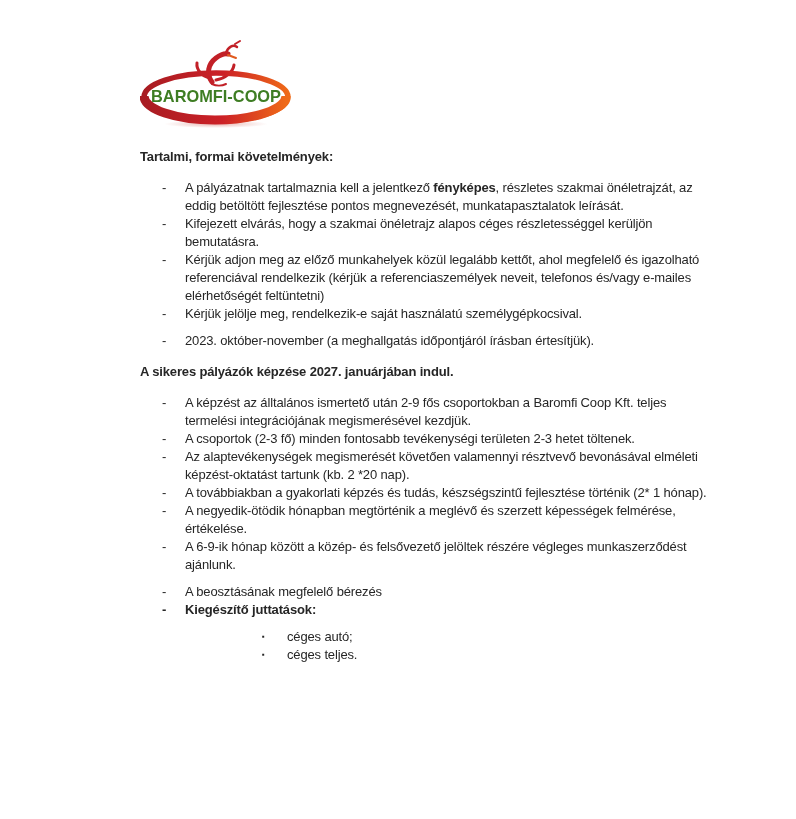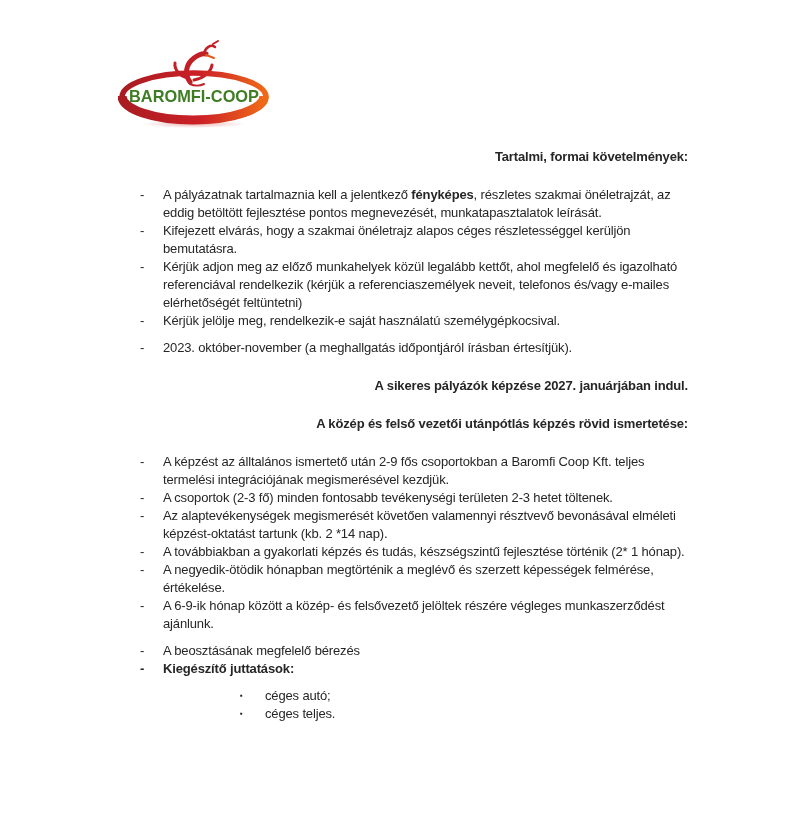--- a/index.html
+++ b/index.html
@@ -4,37 +4,37 @@
 <style>
   html, body { margin: 0; padding: 0; background: #ffffff; }
   .page {
     position: relative;
     width: 692px;
     height: 819px;
     background: #ffffff;
     font-family: "Liberation Sans", sans-serif;
     color: #262626;
     overflow: hidden;
+    padding-left: 22px;
   }
   .logo-wrap {
     margin: 38px 0 0 118px;
     width: 152px;
     height: 90px;
   }
   .content {
     margin: 0 108px 0 118px;
     width: 570px;
     font-size: 13px;
     line-height: 18px;
     letter-spacing: -0.15px;
   }
   .h {
     font-weight: 700;
-    margin: 20px 0;
-    text-align: right;
+    margin: 13px 0;
   }
   .h.first { margin-top: 20px; }
   .h.gap-top { margin-top: 38px; }
   ul.list {
     list-style: none;
     margin: 9px 0;
     padding: 0;
   }
   ul.list li {
     display: flex;
@@ -127,33 +127,32 @@
 
     <ul class="list">
       <li>
         <span class="m">-</span>
         <span class="t">2023. október-november (a meghallgatás időpontjáról írásban értesítjük).</span>
       </li>
     </ul>
 
     <p class="h">A sikeres pályázók képzése 2027. januárjában indul.</p>
 
-    <p class="h">A közép és felső vezetői utánpótlás képzés rövid ismertetése:</p>
     <ul class="list">
       <li>
         <span class="m">-</span>
         <span class="t">A képzést az álltalános ismertető után 2-9 fős csoportokban a Baromfi Coop Kft. teljes termelési integrációjának megismerésével kezdjük.</span>
       </li>
       <li>
         <span class="m">-</span>
         <span class="t">A csoportok (2-3 fő) minden fontosabb tevékenységi területen 2-3 hetet töltenek.</span>
       </li>
       <li>
         <span class="m">-</span>
-        <span class="t">Az alaptevékenységek megismerését követően valamennyi résztvevő bevonásával elméleti képzést-oktatást tartunk (kb. 2 *14 nap).</span>
+        <span class="t">Az alaptevékenységek megismerését követően valamennyi résztvevő bevonásával elméleti képzést-oktatást tartunk (kb. 2 *20 nap).</span>
       </li>
       <li>
         <span class="m">-</span>
         <span class="t">A továbbiakban a gyakorlati képzés és tudás, készségszintű fejlesztése történik (2* 1 hónap).</span>
       </li>
       <li>
         <span class="m">-</span>
         <span class="t">A negyedik-ötödik hónapban megtörténik a meglévő és szerzett képességek felmérése, értékelése.</span>
       </li>
       <li>

